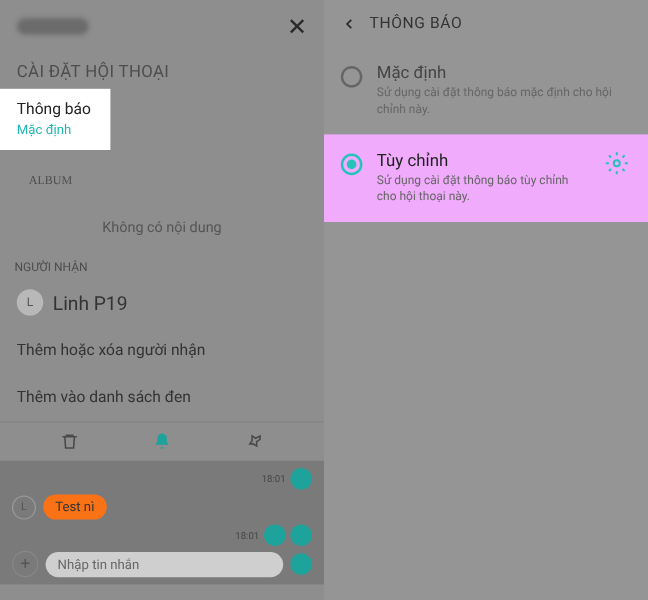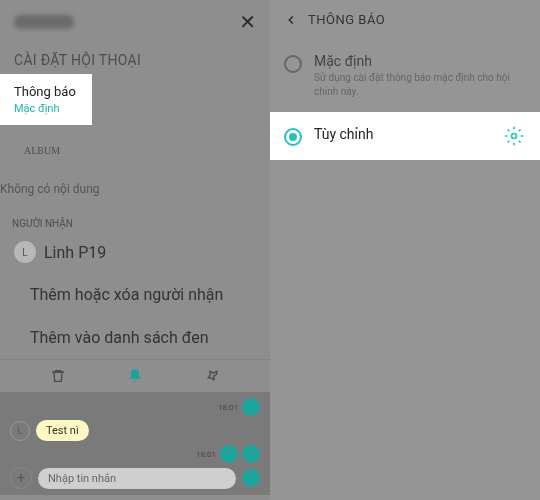--- a/index.html
+++ b/index.html
@@ -14,40 +14,40 @@
   .l-close { color: #2a2a2a; font-size: 20px; }
   
   .l-section-label { font-size: 14px; color: #4e4e4e; padding: 10px 14px 6px; letter-spacing: 0.3px; }
   
   .l-highlight { background: #fff; padding: 10px 14px; width: 92px; margin-left: 0; }
   .l-highlight .row1 { font-size: 13px; color: #222; margin-bottom: 3px; }
   .l-highlight .row2 { font-size: 11px; color: #20b6b0; }
   
   .l-album { padding: 20px 0 14px 24px; font-family: Liberation Serif, serif; }
   .l-album-label { font-size: 10px; color: #4e4e4e; }
-  .l-empty { text-align: left; font-size: 12px; color: #555; padding: 12px 0 16px; }
+  .l-empty { text-align: center; font-size: 12px; color: #555; padding: 12px 0 16px; }
   
   .l-recip-label { font-size: 10px; color: #4e4e4e; padding: 6px 12px 8px; }
   .l-recip-row { display: flex; align-items: center; padding: 4px 14px 10px; gap: 8px; }
   .l-avatar { width: 22px; height: 22px; border-radius: 50%; background: #b8b8b8; color: #555; display: flex; align-items: center; justify-content: center; font-size: 10px; }
   .l-recip-name { font-size: 16px; color: #333; }
   
-  .l-action-row { font-size: 16px; color: #333; padding: 12px 14px; margin-left: 16px; }
+  .l-action-row { font-size: 13px; color: #333; padding: 12px 14px; }
   
   .l-toolbar { display: flex; justify-content: space-around; align-items: center; padding: 8px 20px; border-top: 1px solid rgba(0,0,0,0.08); }
   .l-tool-icon { color: #4a4a4a; }
   .l-tool-icon.active { color: #1da39c; }
   
   .l-msg-area { background: #7a7a7a; padding: 6px 10px; }
   .l-time-row { display: flex; justify-content: flex-end; gap: 4px; align-items: center; margin-bottom: 4px; }
   .l-time-badge { width: 18px; height: 18px; border-radius: 50%; background: #1da39c; }
   .l-time-txt { font-size: 8px; color: #444; }
   .l-msg-row { display: flex; align-items: center; gap: 6px; margin-bottom: 4px; }
   .l-msg-avatar { width: 20px; height: 20px; border-radius: 50%; border: 1px solid #999; background: transparent; display: flex; align-items: center; justify-content: center; font-size: 9px; color: #555; }
-  .l-msg-bubble { background: #fef9c3; border-radius: 12px; padding: 4px 10px; font-size: 11px; color: #333; }
+  .l-msg-bubble { background: #f97316; border-radius: 12px; padding: 4px 10px; font-size: 11px; color: #333; }
   .l-msg-out { display: flex; justify-content: flex-end; gap: 4px; align-items: center; margin-bottom: 4px; }
   .l-msg-out .l-time-badge { margin: 0; }
   .l-input-row { display: flex; align-items: center; gap: 6px; }
   .l-plus { width: 22px; height: 22px; border-radius: 50%; border: 1px solid #888; display: flex; align-items: center; justify-content: center; color: #555; font-size: 14px; }
   .l-input-box { flex: 1; background: #cfcfcf; border-radius: 12px; padding: 4px 10px; font-size: 11px; color: #666; }
   .l-send-badge { width: 18px; height: 18px; border-radius: 50%; background: #1da39c; }
   
   
   .r-header { display: flex; align-items: center; padding: 12px 14px; gap: 10px; }
   .r-back { color: #2a2a2a; font-size: 16px; }
@@ -58,21 +58,21 @@
   .r-radio.checked { border-color: #25c3bc; }
   .r-radio.checked::after { content: ""; position: absolute; top: 3px; left: 3px; width: 8px; height: 8px; border-radius: 50%; background: #25c3bc; }
   .r-option-txt { flex: 1; }
   .r-option-title { font-size: 14px; color: #222; margin-bottom: 2px; }
   .r-option-desc { font-size: 10px; color: #666; line-height: 1.35; }
   .r-gear { color: #25c3bc; flex-shrink: 0; }
   
   .r-option.dim .r-option-title { color: #444; }
   .r-option.dim .r-option-desc { color: #666; }
   
-  .r-highlight { background: #ffffff; }
+  .r-highlight { background: #f0abfc; }
   
   svg { display: block; }
 </style>
 </head>
 <body>
 
 <div class="container">
 
   <div class="panel-left">
     <div class="l-header">
@@ -156,20 +156,21 @@
       <div class="r-option-txt">
         <div class="r-option-title">Mặc định</div>
         <div class="r-option-desc">Sử dụng cài đặt thông báo mặc định cho hội chỉnh này.</div>
       </div>
     </div>
 
     <div class="r-option r-highlight">
       <div class="r-radio checked"></div>
       <div class="r-option-txt">
         <div class="r-option-title">Tùy chỉnh</div>
+        <div class="r-option-desc">Sử dụng cài đặt thông báo tùy chỉnh cho hội thoại này.</div>
       </div>
       <span class="r-gear">
         <svg width="20" height="20" viewBox="0 0 24 24" fill="none" stroke="currentColor" stroke-width="2">
             <circle cx="12" cy="12" r="3"></circle>
             <path d="M12 1v3M12 20v3M4.2 4.2l2.1 2.1M17.7 17.7l2.1 2.1M1 12h3M20 12h3M4.2 19.8l2.1-2.1M17.7 6.3l2.1-2.1"></path>
           </svg>
       </span>
     </div>
   </div>
 </div>

